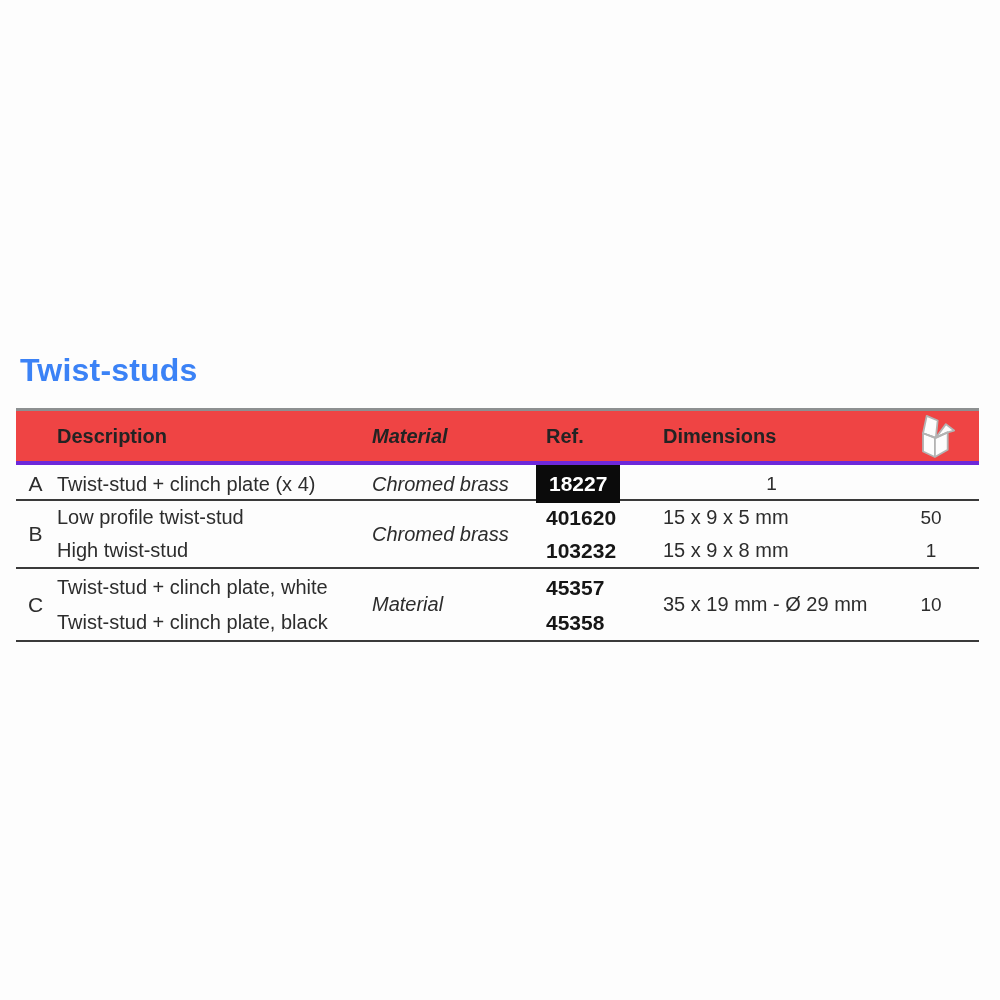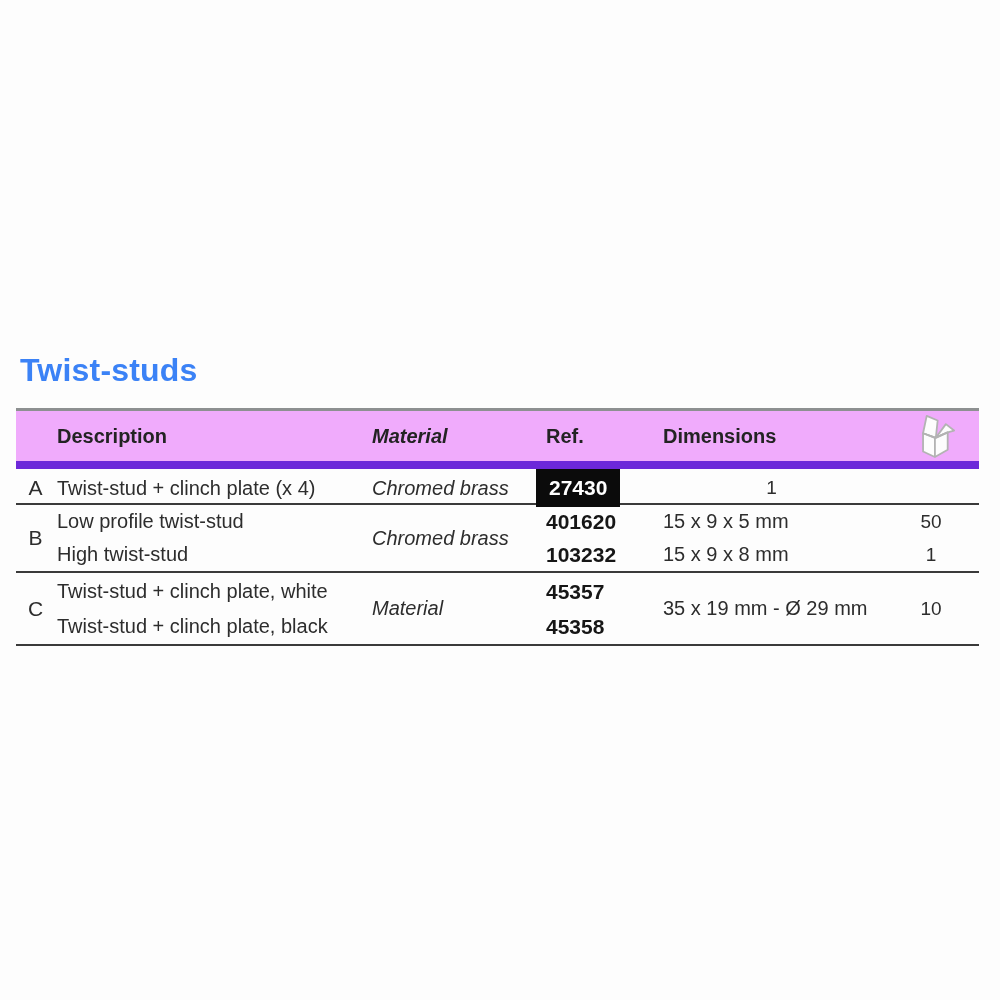--- a/index.html
+++ b/index.html
@@ -23,23 +23,23 @@
     position:absolute;
     left:16px; top:408px;
     width:963px;
   }
   .tbl-row{
     display:grid;
     grid-template-columns:39px 316px 175px 114px 245px 1fr;
     align-items:center;
   }
   .tbl-header{
-    background:#f0abfc;
+    background:#ef4444;
     border-top:3px solid #8d9091;
-    border-bottom:8px solid #6d28d9;
+    border-bottom:4px solid #6d28d9;
     height:50px;
     font-weight:700;
     font-size:20px;
     color:#232323;
   }
   .body-row{
     border-bottom:2px solid #3a3a3a;
     font-size:20px;
   }
   .row-a{height:34px;}
@@ -111,21 +111,21 @@
         </svg>
       </span>
     </div>
   </div>
 
   <div class="tbl-row body-row row-a">
     <div class="cell-letter">A</div>
     <div class="cell-desc">Twist-stud + clinch plate (x 4)</div>
     <div class="cell-material">Chromed brass</div>
     <div class="cell-ref">
-      <span class="ref-chip">27430</span>
+      <span class="ref-chip">18227</span>
     </div>
     <div class="cell-qty">1</div>
   </div>
 
   <div class="tbl-row body-row row-b">
     <div class="cell-letter">B</div>
     <div class="cell-desc two-line">
       <div>Low profile twist-stud</div>
       <div>High twist-stud</div>
     </div>

